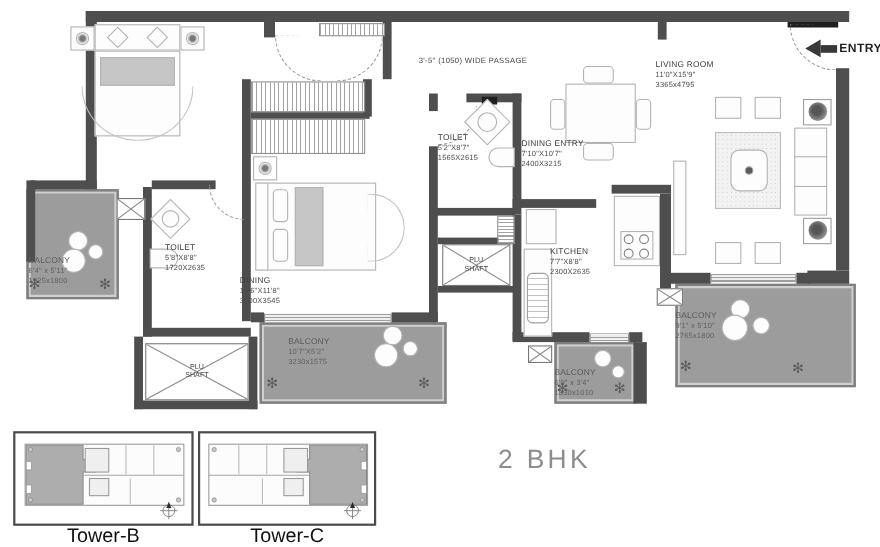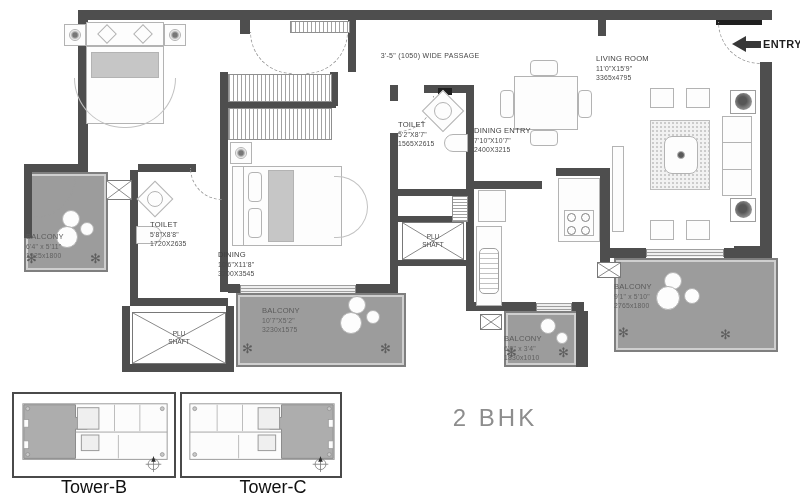--- a/index.html
+++ b/index.html
@@ -234,20 +234,25 @@
   <div class="lbl" style="left:218px;top:250px;width:104px">
     <span class="nm">DINING</span>
     <span class="dm">10'6"X11'8"</span>
     <span class="dm">3200X3545</span>
   </div>
   <div class="lbl" style="left:474px;top:126px;width:60px">
     <span class="nm">DINING ENTRY</span>
     <span class="dm">7'10"X10'7"</span>
     <span class="dm">2400X3215</span>
   </div>
+  <div class="lbl" style="left:500px;top:224px;width:80px">
+    <span class="nm">KITCHEN</span>
+    <span class="dm">7'7"X8'8"</span>
+    <span class="dm">2300X2635</span>
+  </div>
   <div class="lbl" style="left:596px;top:54px;width:100px">
     <span class="nm">LIVING ROOM</span>
     <span class="dm">11'0"X15'9"</span>
     <span class="dm">3365x4795</span>
   </div>
   <div class="lbl ballbl" style="left:26px;top:232px;width:80px">
     <span class="nm">BALCONY</span>
     <span class="dm">6'4" x 5'11"</span>
     <span class="dm">1925x1800</span>
   </div>
@@ -317,15 +322,15 @@
       <circle cx="149" cy="60" r="2" fill="#c9c9c9" stroke="#8a8a8a" stroke-width="0.7"></circle>
       <g transform="translate(140,70)">
         <circle r="5.5" fill="none" stroke="#777" stroke-width="0.8"></circle>
         <line x1="-8" y1="0" x2="8" y2="0" stroke="#777" stroke-width="0.8"></line>
         <line x1="0" y1="-8" x2="0" y2="8" stroke="#777" stroke-width="0.8"></line>
         <path d="M0 -8 L2.4 -2.5 L-2.4 -2.5 Z" fill="#2e2e2e"></path>
       </g>
     </svg>
   </div>
   <div class="towerlbl" style="left:12px;top:477px;width:164px">Tower-B</div>
-  <div class="towerlbl" style="left:192px;top:477px;width:162px">Tower-C</div>
+  <div class="towerlbl" style="left:180px;top:477px;width:162px">Tower-C</div>
   <div class="bhk" style="left:430px;top:404px;width:130px">2 BHK</div>
 </div>
 
 </body></html>

